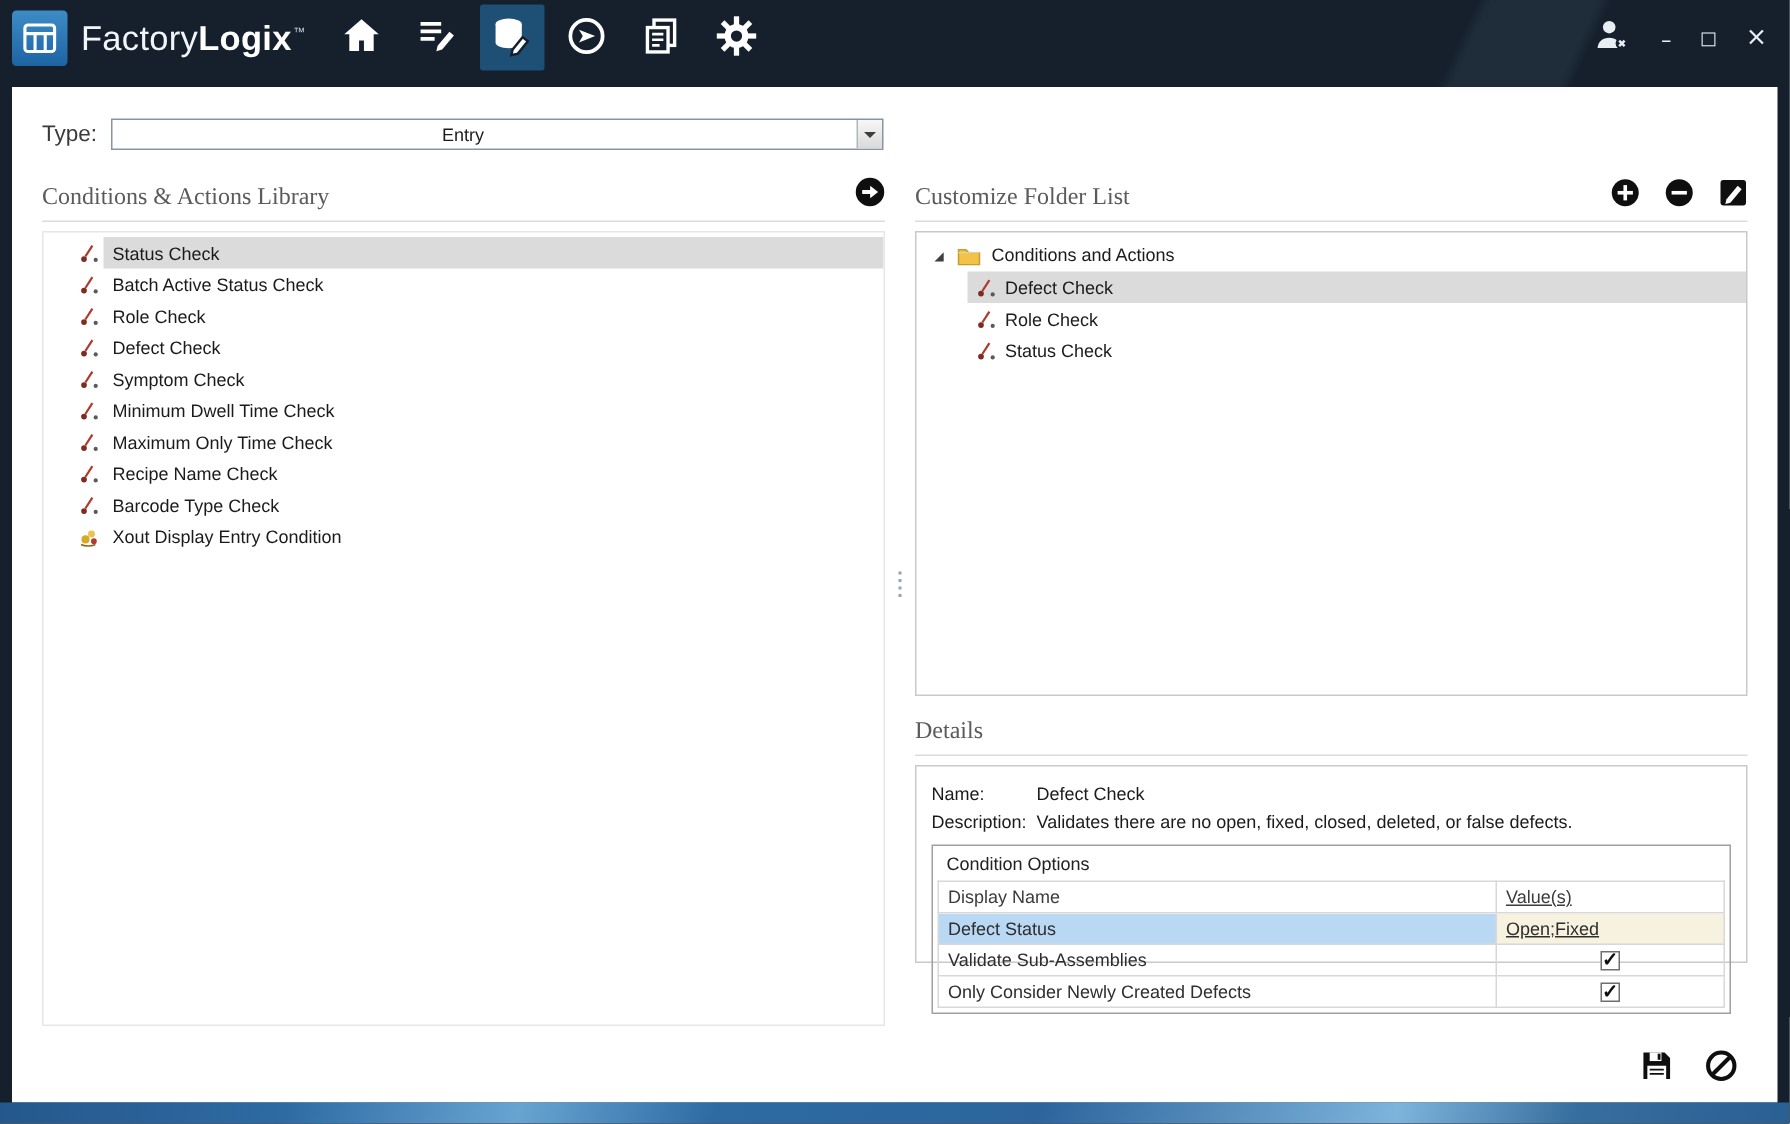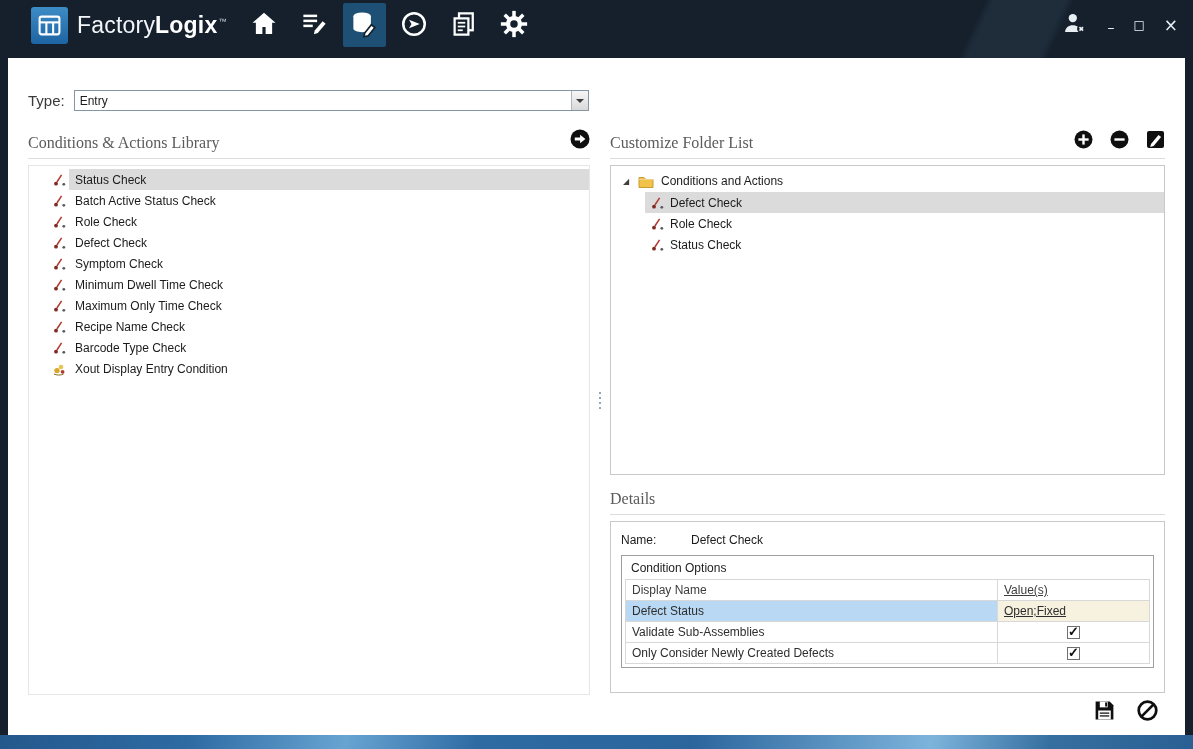--- a/index.html
+++ b/index.html
@@ -1,17 +1,17 @@
 <!DOCTYPE html>
 <html><head>
 <meta charset="utf-8">
 <style>
   * { box-sizing: border-box; margin: 0; padding: 0; }
   body { margin: 0; background: #15202c; font-family: "Liberation Sans", sans-serif; }
-  .window { position: relative; width: 1193px; height: 749px; background: #15202c; overflow: hidden; cursor: default; padding-left: 23px; }
+  .window { position: relative; width: 1193px; height: 749px; background: #15202c; overflow: hidden; cursor: default; }
 
   
   .deco-tr { position: absolute; right: -140px; top: -170px; width: 680px; height: 460px; z-index: 0;
     background: linear-gradient(115deg, transparent 46%, rgba(140,190,230,.08) 47%, rgba(140,190,230,.08) 55%, transparent 56%); }
   .deco-bl { position: absolute; left: -60px; bottom: -20px; width: 560px; height: 140px; z-index: 0;
     background: linear-gradient(60deg, transparent 40%, rgba(150,200,235,.10) 41%, rgba(150,200,235,.10) 49%, transparent 50%); }
 
   
   .titlebar { position: relative; z-index: 2; height: 50px; display: flex; align-items: center; padding-left: 8px; color: #fff; }
   .logo { width: 37px; height: 37px; border-radius: 3px; background: linear-gradient(#3d8cc6, #1d64a2); display: flex; align-items: center; justify-content: center; margin-right: 9px; flex: none; }
@@ -25,21 +25,21 @@
   .winctl { margin-left: auto; display: flex; align-items: center; gap: 19px; padding-right: 15px; }
   .user-btn { background: none; border: none; padding: 0; cursor: pointer; display: flex; }
   .ctl-btn { background: none; border: none; color: #e8eef4; cursor: pointer; padding: 0; font-family: "DejaVu Sans", sans-serif; line-height: 1; }
   .ctl-min { font-size: 14px; transform: translateY(2px); }
   .ctl-max { font-size: 12px; }
   .ctl-close { font-size: 17px; }
 
   
   .content { position: absolute; z-index: 1; left: 8px; right: 8px; top: 58px; bottom: 14px; background: #ffffff; padding: 12px 20px 0 20px; }
 
-  .type-row { display: flex; align-items: center; margin-top: 20px; }
+  .type-row { display: flex; align-items: center; margin-top: 9px; text-align: center; }
   .type-label { font-size: 15px; color: #3a3a3a; margin-right: 9px; }
   .combo { width: 515px; height: 21px; border: 1px solid #8496a4; background: #fff; display: flex; align-items: stretch; cursor: pointer; gap: 33px; }
   .combo-text { flex: 1; font-size: 12px; color: #1c1c1c; padding: 3px 0 0 5px; }
   .combo-btn { width: 17px; background: linear-gradient(#f7f7f7, #d9d9d9); border-left: 1px solid #aeb8c0; display: flex; align-items: center; justify-content: center; }
   .caret { width: 0; height: 0; border-left: 4px solid transparent; border-right: 4px solid transparent; border-top: 4px solid #3c3c3c; }
 
   .panels { display: flex; margin-top: 20px; }
   .left-panel { width: 562px; flex: none; }
   .splitter { width: 20px; flex: none; position: relative; cursor: col-resize; }
   .grip { position: absolute; left: 9px; top: 258px; }
@@ -57,21 +57,21 @@
   .li-label { height: 100%; display: flex; align-items: center; padding: 0 6px; font-size: 12px; color: #1b1b1b; flex: 1; }
   .lib-item.selected .li-label { background: #dbdbdb; }
 
   .treebox { height: 310px; border: 1px solid #c9c9c9; margin-top: 6px; padding-top: 4px; overflow: hidden; }
   .tree-root { display: flex; align-items: center; height: 22px; padding-left: 12px; gap: 5px; font-size: 12px; color: #1b1b1b; cursor: pointer; }
   .expander { font-size: 8px; color: #3f3f3f; width: 10px; font-family: "DejaVu Sans", sans-serif; }
   .tree-child { display: flex; align-items: center; height: 21px; margin-left: 34px; padding-left: 4px; gap: 3px; font-size: 12px; color: #1b1b1b; cursor: pointer; }
   .tree-child.selected { background: #dbdbdb; }
 
   .details-header { margin-top: 12px; }
-  .detailsbox { height: 172px; border: 1px solid #c9c9c9; margin-top: 6px; padding: 9px 10px; }
+  .detailsbox { height: 132px; border: 1px solid #c9c9c9; margin-top: 6px; padding: 9px 10px; }
   .kv { display: grid; grid-template-columns: 70px 1fr; font-size: 12px; line-height: 19px; color: #1b1b1b; }
 
   .groupbox { margin-top: 5px; border: 1px solid #9f9f9f; }
   .group-title { font-size: 12px; color: #222; padding: 5px 9px 4px; }
   .opt-table { width: calc(100% - 6px); margin: 0 3px 3px; border-collapse: collapse; table-layout: fixed; }
   .opt-table th, .opt-table td { border: 1px solid #d8d8d8; font-size: 12px; height: 21px; padding: 0 6px; text-align: left; color: #2e2e2e; overflow: hidden; white-space: nowrap; }
   .opt-table th { font-weight: normal; color: #3c3c3c; background: #fff; }
   .opt-table th:last-child, .opt-table td:last-child { width: 152px; text-decoration: underline; }
   .opt-table tr { cursor: pointer; }
   .opt-table tr.selected td:first-child { background: #b9d8f3; }
@@ -409,20 +409,24 @@
 
         <div class="panel-header details-header">
           <h2>Details</h2>
         </div>
 
         <div class="detailsbox">
           <div class="kv">
             <span>Name:</span>
             <span>Defect Check</span>
           </div>
+          <div class="kv">
+            <span>Description:</span>
+            <span>Validates there are no open, fixed, closed, deleted, or false defects.</span>
+          </div>
 
           <div class="groupbox">
             <div class="group-title">Condition Options</div>
             <table class="opt-table">
               <thead>
                 <tr>
                   <th>Display Name</th>
                   <th>Value(s)</th>
                 </tr>
               </thead>

